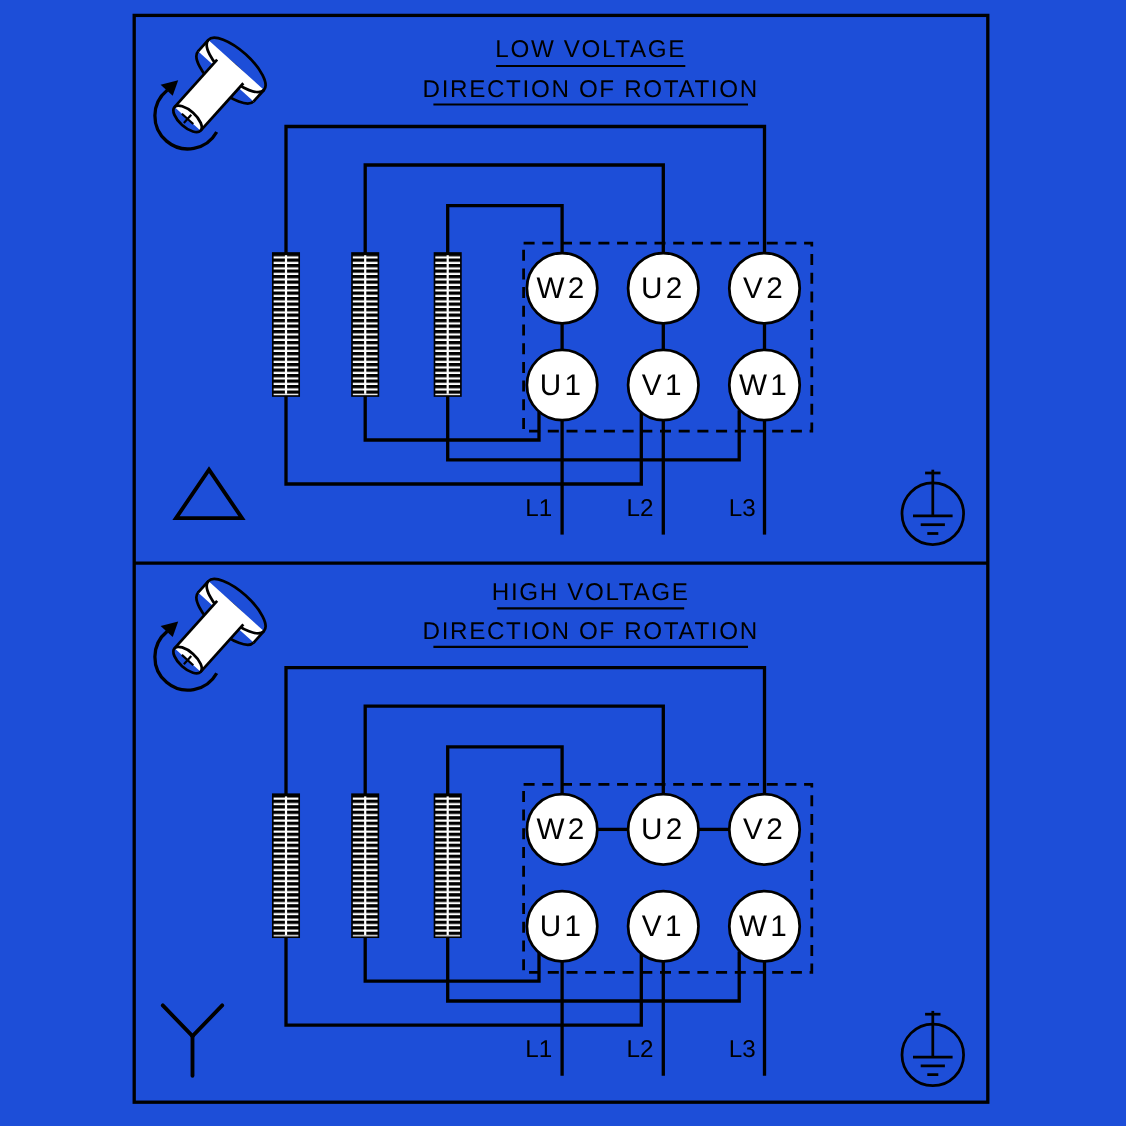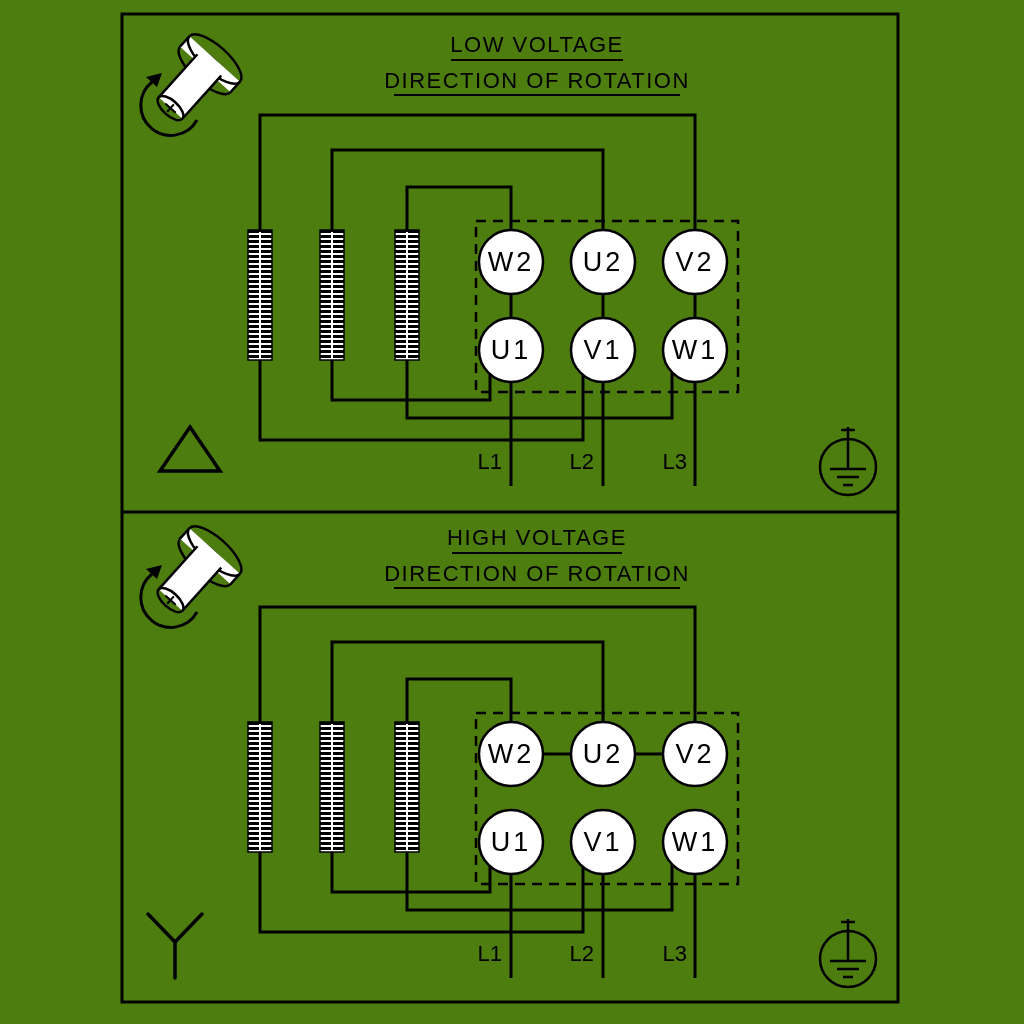--- a/index.html
+++ b/index.html
@@ -1,16 +1,16 @@
 <!DOCTYPE html>
 <html><head>
 <meta charset="utf-8">
 <style>
   html, body { margin: 0; padding: 0; background: #ffffff; }
-  .stage { width: 1024px; height: 1024px; position: relative; background: #4d7c0f; }
+  .stage { width: 1024px; height: 1024px; position: relative; background: #1d4ed8; }
   svg { display: block; }
   .w3  { stroke: #000; stroke-width: 3;   fill: none; }
   .w35 { stroke: #000; stroke-width: 3.5; fill: none; }
   .dash { stroke: #000; stroke-width: 2.5; fill: none; stroke-dasharray: 10 7; }
   .term { fill: #fff; stroke: #000; stroke-width: 2.5; }
   .tlbl { font: 27px "Liberation Sans", sans-serif; letter-spacing: 3px; fill: #000; text-anchor: middle; }
   .llbl { font: 22px "Liberation Sans", sans-serif; fill: #000; text-anchor: end; }
   .ptitle { font: 22px "Liberation Sans", sans-serif; letter-spacing: 1.5px; fill: #000; text-anchor: middle; }
   .iconln { stroke: #000; stroke-width: 2.5; fill: none; }
 </style>

